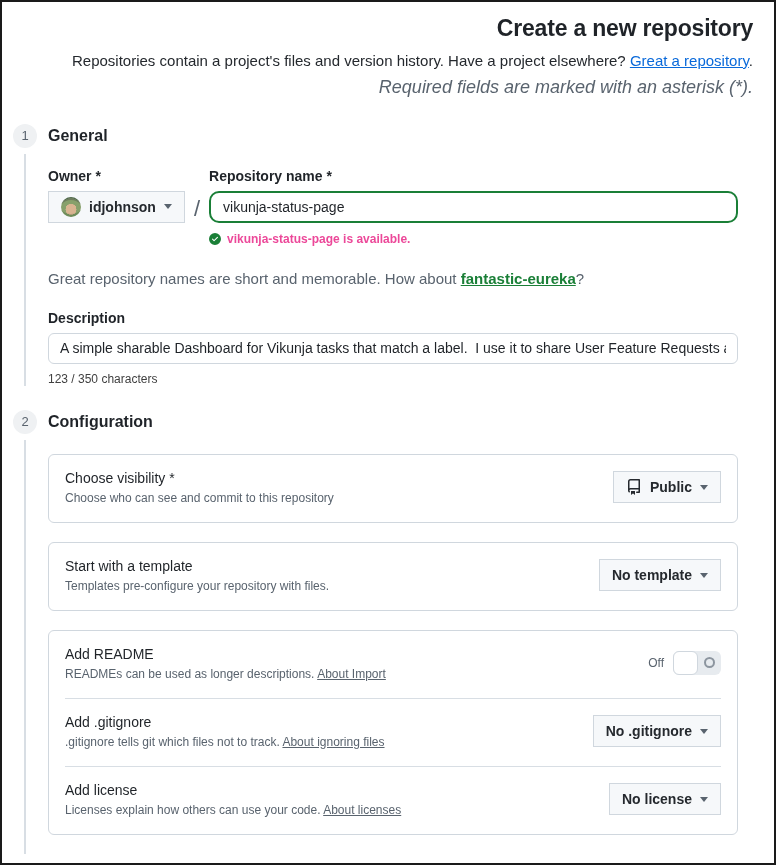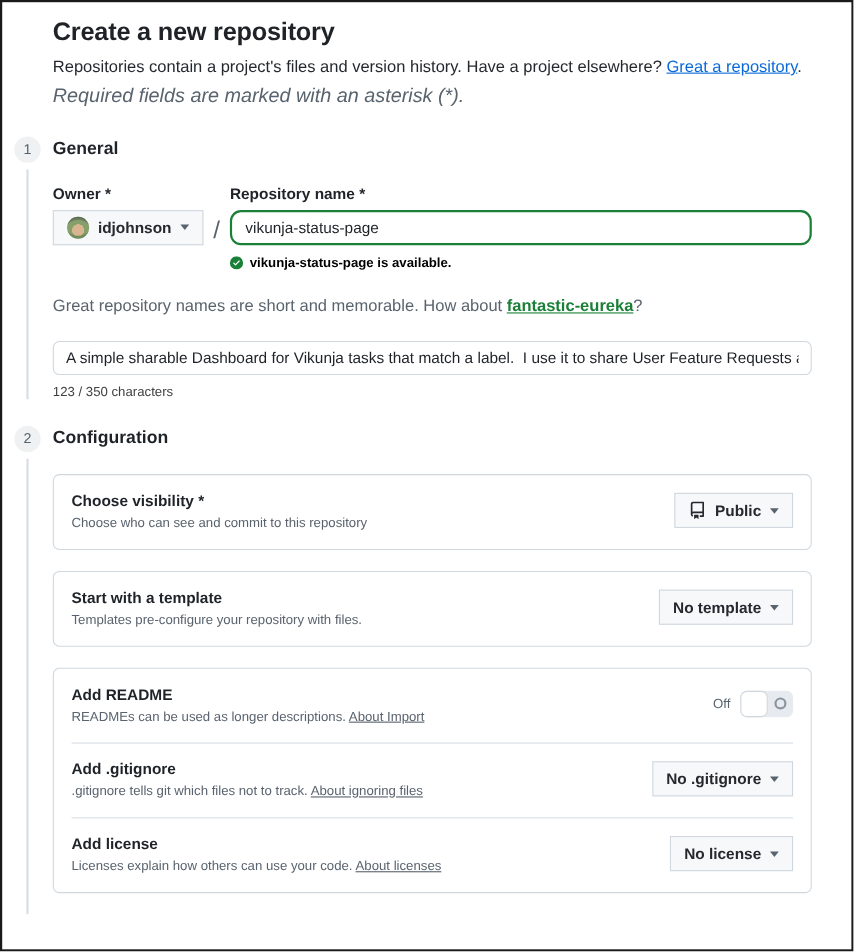--- a/index.html
+++ b/index.html
@@ -8,21 +8,21 @@
 
   .page {
     width: 776px; height: 865px;
     border: 2px solid #1a1a1a;
     background: #fff;
     overflow: hidden;
     position: relative;
   }
 
   
-  .page-header { padding: 13px 21px 0 46px; }
+  .page-header { padding: 13px 21px 0 46px; text-align: right; }
   .page-title { font-size: 23px; font-weight: 700; letter-spacing: -0.2px; margin-bottom: 8px; }
   .page-subtitle { font-size: 15px; line-height: 1.45; margin-bottom: 5px; color:#25292e; }
   .page-subtitle a { color:#0969da; text-decoration: underline; }
   .required-note { font-size: 18px; font-style: italic; color:#59636e; }
 
   
   .step-section { display: flex; margin-top: 26px; }
   .step-col { width: 46px; flex: 0 0 46px; display: flex; flex-direction: column; align-items: center; }
   .step-circle {
     width: 24px; height: 24px; border-radius: 50%;
@@ -57,21 +57,21 @@
   .slash { font-size: 22px; color:#59636e; font-weight: 400; margin: 28px 9px 0 9px; }
   .owner-group { flex: 0 0 auto; }
   .repo-group { flex: 1 1 auto; min-width: 0; }
   .repo-input {
     width: 100%; height: 32px; padding: 0 12px;
     font-family: inherit; font-size: 14px; color:#1f2328;
     border: 2px solid #1a7f37; border-radius: 10px; outline: none; background:#fff;
   }
   .avail-row { display:flex; align-items:center; gap:6px; margin-top: 9px; }
   .avail-row svg { flex: 0 0 auto; }
-  .avail-text { font-size: 12px; font-weight: 700; color:#000000; }
+  .avail-text { font-size: 12px; font-weight: 700; color:#ec4899; }
 
   .suggestion { font-size: 15px; color:#59636e; margin-top: 24px; }
   .suggestion a { color:#1a7f37; font-weight: 600; text-decoration: underline; }
 
   .desc-group { margin-top: 23px; }
   .desc-input {
     width: 100%; height: 31px; padding: 0 11px;
     font-family: inherit; font-size: 14px; color:#1f2328;
     border: 1px solid #d0d7de; border-radius: 6px; outline:none; background:#fff;
     text-overflow: clip; white-space: nowrap; overflow: hidden;
@@ -82,21 +82,21 @@
   .config-section { margin-top: 24px; }
   .card {
     border: 1px solid #d0d7de; border-radius: 6px; background:#fff;
     margin-bottom: 19px;
   }
   .card-row {
     display: flex; align-items: center; justify-content: space-between;
     padding: 14px 16px; gap: 16px;
   }
   .card-row.tall { padding: 15px 16px 17px; }
-  .card-title { font-size: 14px; font-weight: 700; margin-bottom: 5px; }
+  .card-title { font-size: 14px; font-weight: 400; margin-bottom: 5px; }
   .card-sub { font-size: 12px; color:#59636e; }
   .card-sub a { color:#59636e; text-decoration: underline; }
   .divider { border-top: 1px solid #d8dee4; margin: 0 16px; }
   .repo-glyph { width: 16px; height: 16px; fill: #25292e; }
 
   
   .toggle-wrap { display:flex; align-items:center; gap: 9px; flex: 0 0 auto; }
   .toggle-status { font-size: 12px; color:#59636e; }
   .toggle {
     width: 48px; height: 24px; border-radius: 6px; background:#e7ebef;
@@ -151,20 +151,21 @@
                 <path fill="#1a7f37" d="M8 16A8 8 0 1 1 8 0a8 8 0 0 1 0 16Zm3.78-9.72a.751.751 0 0 0-.018-1.042.751.751 0 0 0-1.042-.018L6.75 9.19 5.28 7.72a.751.751 0 0 0-1.042.018.751.751 0 0 0-.018 1.042l2 2a.75.75 0 0 0 1.06 0Z"></path>
               </svg>
             <span class="avail-text">vikunja-status-page is available.</span>
           </div>
         </div>
       </div>
 
       <p class="suggestion"><span>Great repository names are short and memorable. How about </span><a href="#">fantastic-eureka</a><span>?</span></p>
 
       <div class="desc-group">
+        <label class="field-label">Description</label>
         <input class="desc-input" type="text" value="A simple sharable Dashboard for Vikunja tasks that match a label.  I use it to share User Feature Requests and" style="">
         <div class="char-count">123 / 350 characters</div>
       </div>
     </div>
   </section>
 
   <section class="step-section config-section">
     <div class="step-col">
       <div class="step-circle">2</div>
       <div class="step-line"></div>

